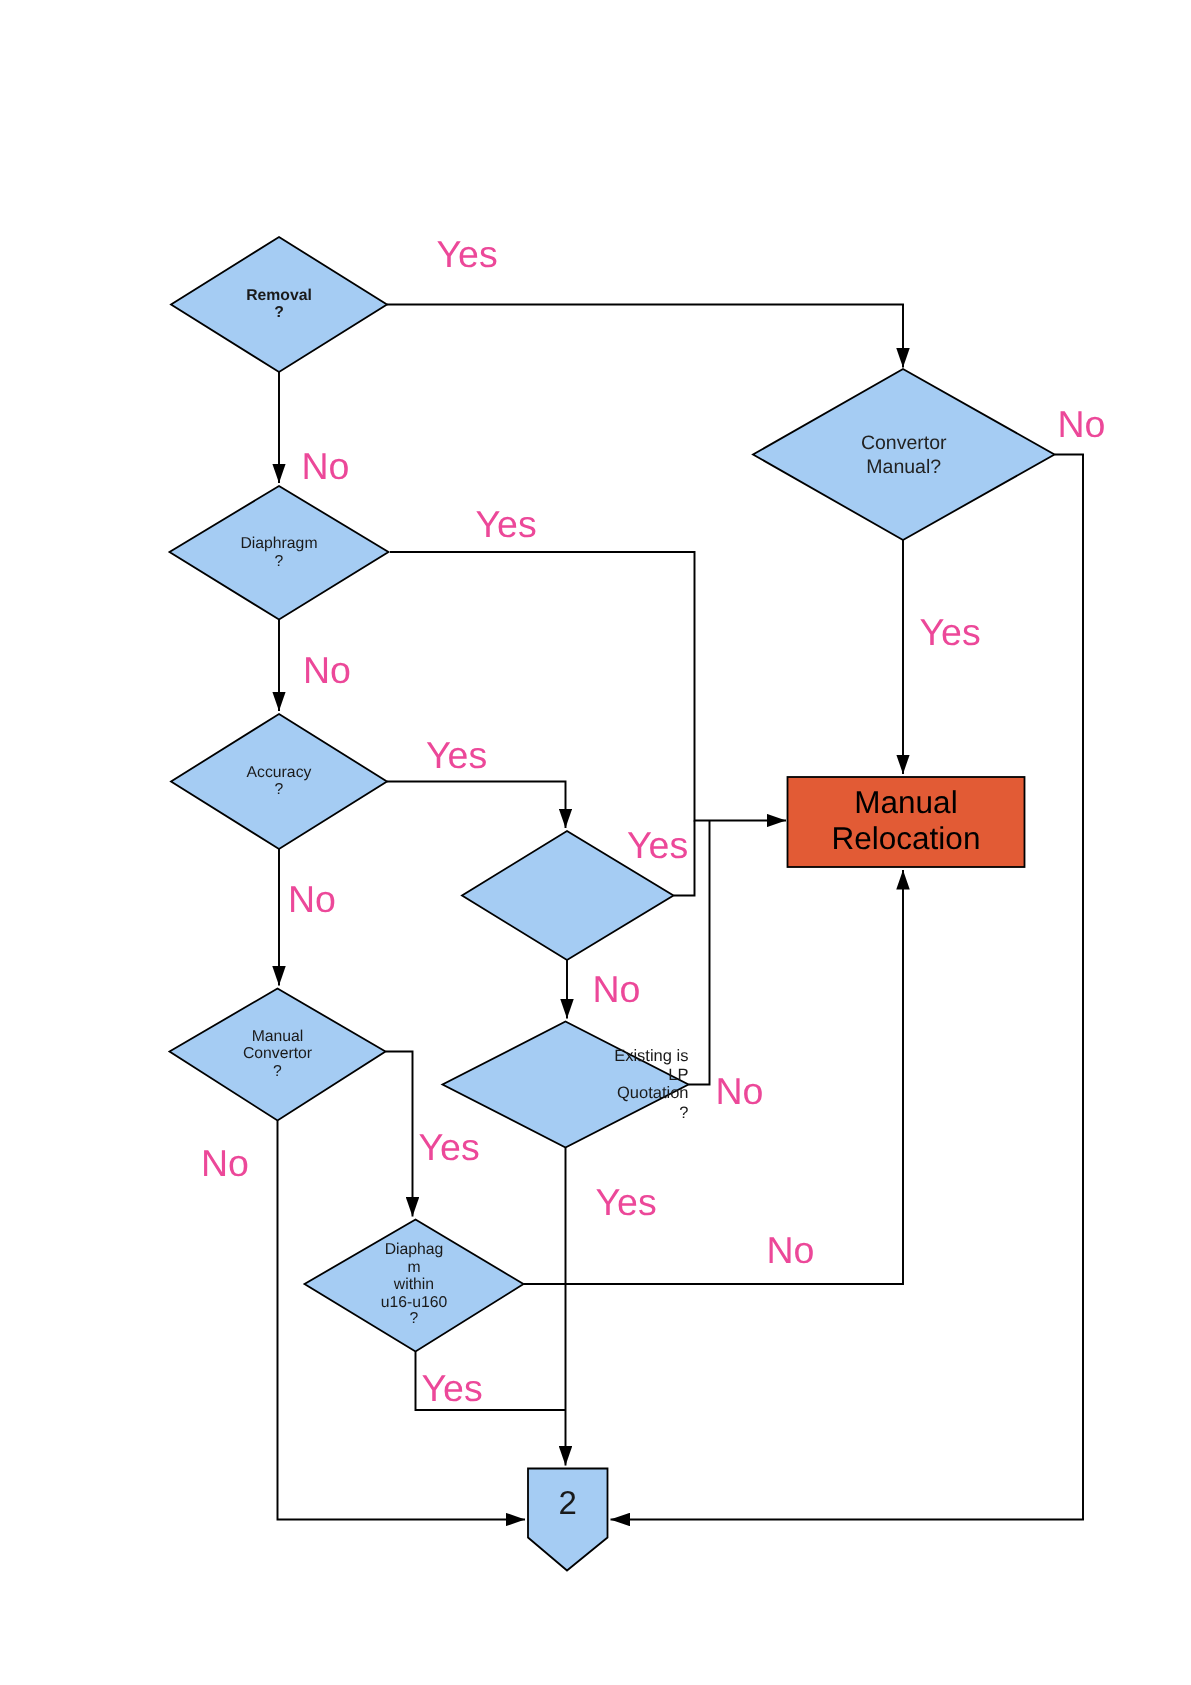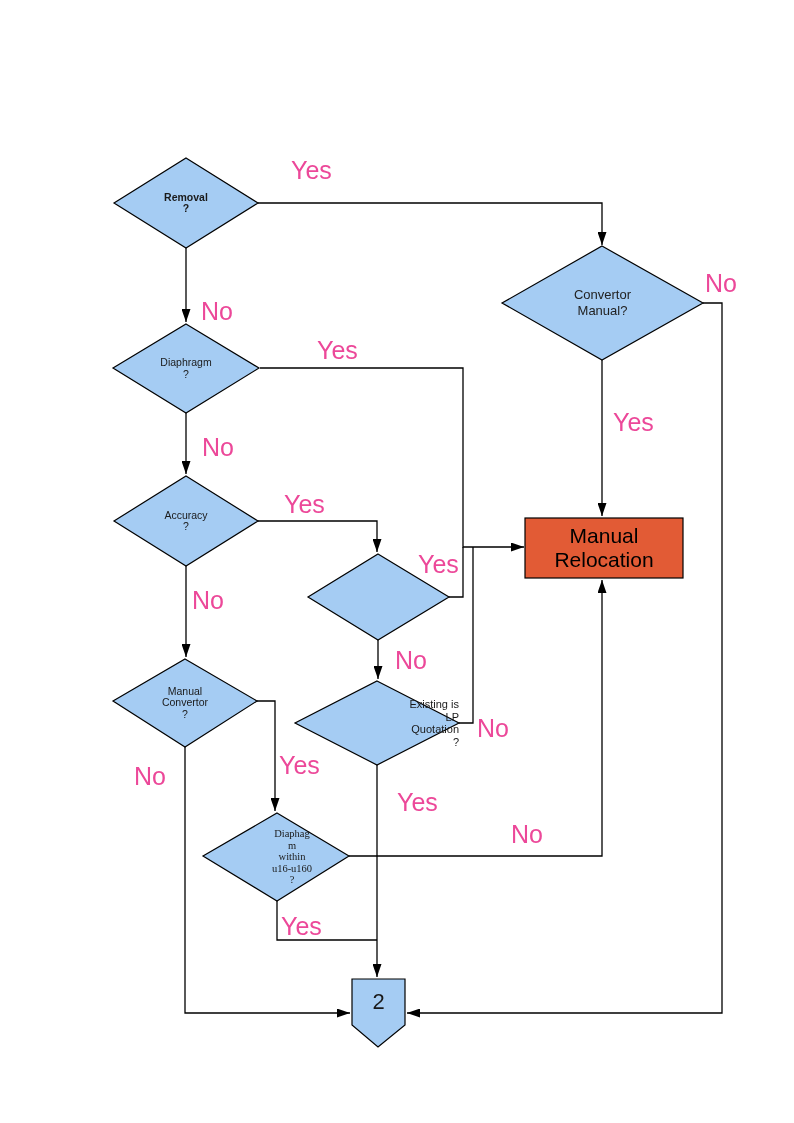--- a/index.html
+++ b/index.html
@@ -107,21 +107,21 @@
     <div>Quotation</div>
     <div>?</div>
   </div>
 
   <div class="nlabel small" style="left:113px; top:659px; width:144px; height:88px;">
     <div>Manual</div>
     <div>Convertor</div>
     <div>?</div>
   </div>
 
-  <div class="nlabel small" style="left:219px; top:813px; width:146px; height:88px;font-family:Liberation Serif, serif;">
+  <div class="nlabel small" style="left:203px; top:813px; width:146px; height:88px;">
     <div>Diaphag</div>
     <div>m</div>
     <div>within</div>
     <div>u16-u160</div>
     <div>?</div>
   </div>
 
   <div class="nlabel process" style="left:525px; top:518px; width:158px; height:60px;">
     <div>Manual</div>
     <div>Relocation</div>

